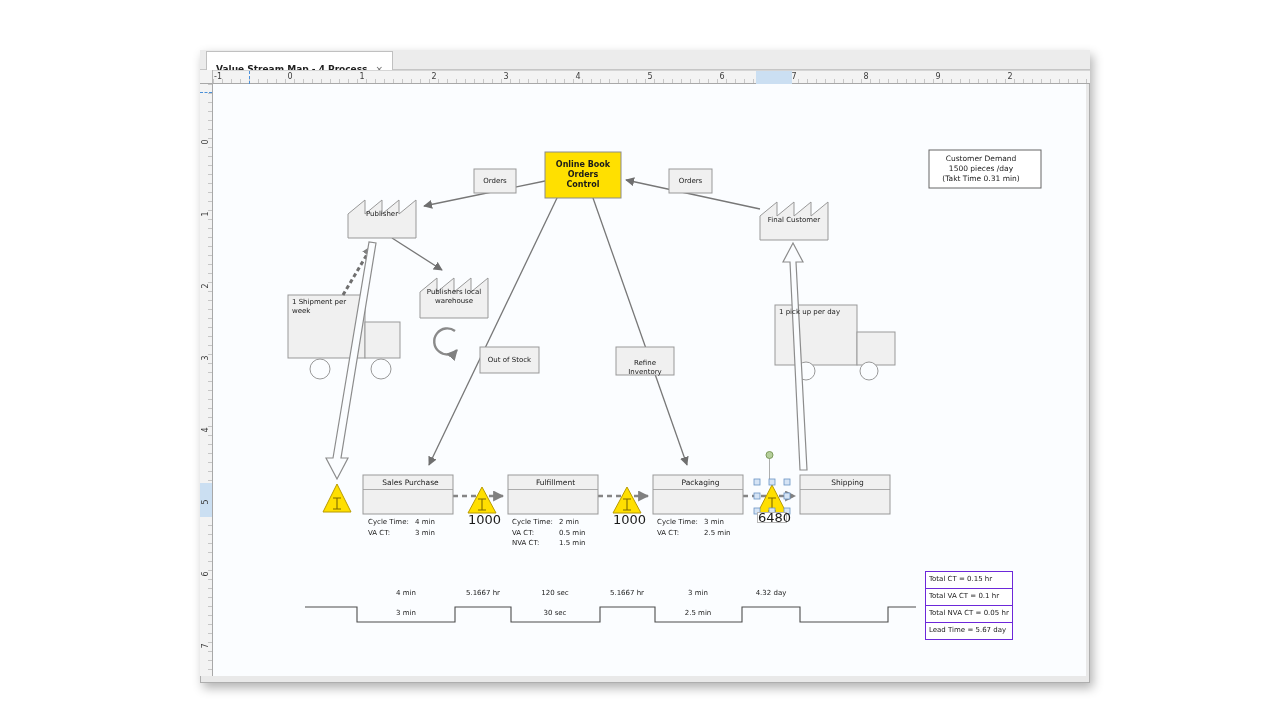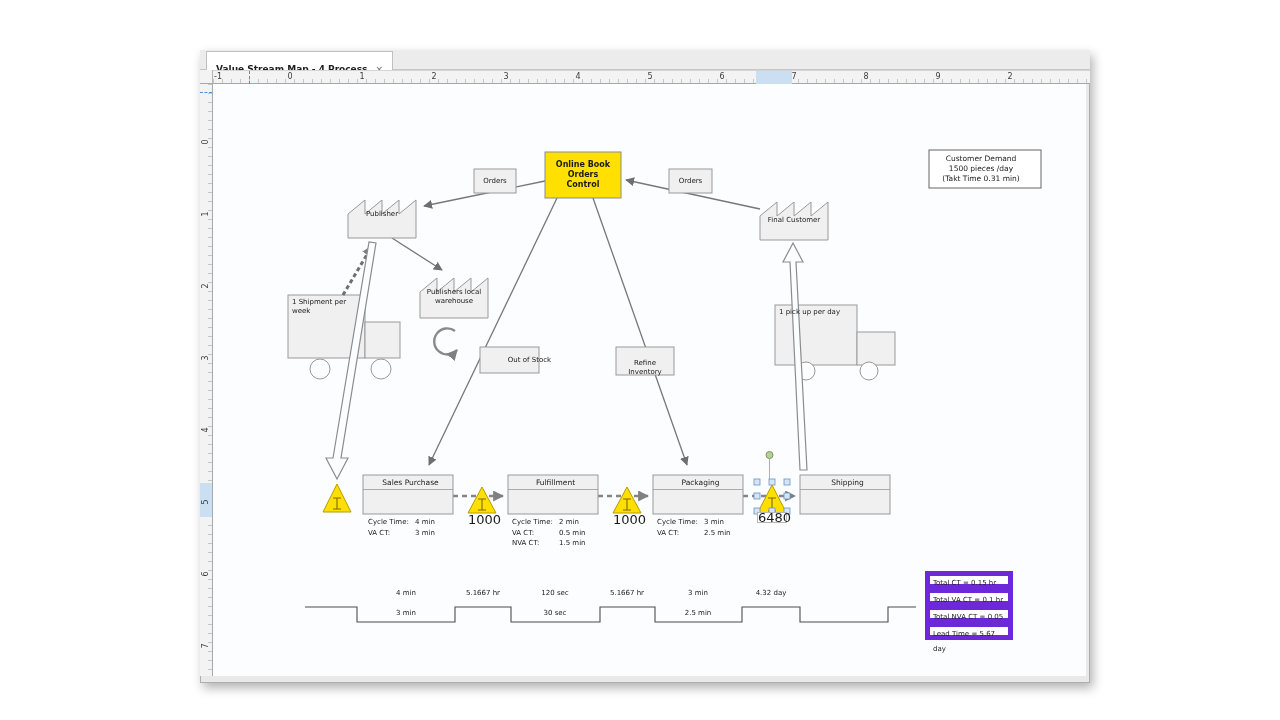--- a/index.html
+++ b/index.html
@@ -33,21 +33,21 @@
   .canvas{left:213px;top:84px;width:873px;height:592px;background:#fbfdff;}
   
   .lbl{position:absolute;font-size:7px;line-height:9px;color:#1a1a1a;}
   .cflex{display:flex;align-items:center;justify-content:center;text-align:center;}
   .ctrl-label{width:76px;height:46px;display:flex;flex-direction:column;align-items:center;
               justify-content:center;font-size:8px;font-weight:bold;line-height:10px;text-align:center;}
   .ptitle{width:95px;text-align:center;font-size:7.5px;}
   .metrics{position:absolute;font-size:7px;line-height:10.5px;}
   .mlab{display:inline-block;width:47px;}
   .tl-lab{position:absolute;width:50px;text-align:center;font-size:7px;}
-  .sumrow{position:absolute;left:925px;width:88px;height:18px;background:#fff;border:5px solid #6d28d9;
+  .sumrow{position:absolute;left:925px;width:88px;height:18px;background:#fff;border:1px solid #6d28d9;
           box-sizing:border-box;font-size:7px;line-height:15px;padding-left:3px;}
   .invlab{position:absolute;width:28px;text-align:left;font-size:13px;line-height:9px;}
   svg{position:absolute;left:0;top:0;}
 </style>
 </head>
 <body>
 
 <div id="app">
 
   <div class="abs win"></div>
@@ -214,21 +214,21 @@
 
   <div class="lbl" style="left:929px;top:150px;width:104px;height:38px;display:flex;flex-direction:column;align-items:center;justify-content:center;font-size:7.5px;line-height:10px;text-align:center;">
     <div>Customer Demand</div>
     <div>1500 pieces /day</div>
     <div>(Takt Time 0.31 min)</div>
   </div>
 
   <div class="lbl" style="left:292px;top:298px;width:58px;">1 Shipment per week</div>
   <div class="lbl" style="left:779px;top:308px;width:72px;">1 pick up per day</div>
 
-  <div class="lbl cflex" style="left:480px;top:347px;width:59px;height:26px;padding-left:20px;">Out of Stock</div>
+  <div class="lbl cflex" style="left:480px;top:347px;width:59px;height:26px;">Out of Stock</div>
   <div class="lbl cflex" style="left:616px;top:347px;width:58px;height:42px;">
     <span style="width:40px;">Refine Inventory</span>
   </div>
 
   <div class="lbl ptitle" style="left:363px;top:478px;">Sales Purchase</div>
   <div class="lbl ptitle" style="left:508px;top:478px;">Fulfillment</div>
   <div class="lbl ptitle" style="left:653px;top:478px;">Packaging</div>
   <div class="lbl ptitle" style="left:800px;top:478px;">Shipping</div>
 
   <div class="metrics" style="left:368px;top:517px;">

